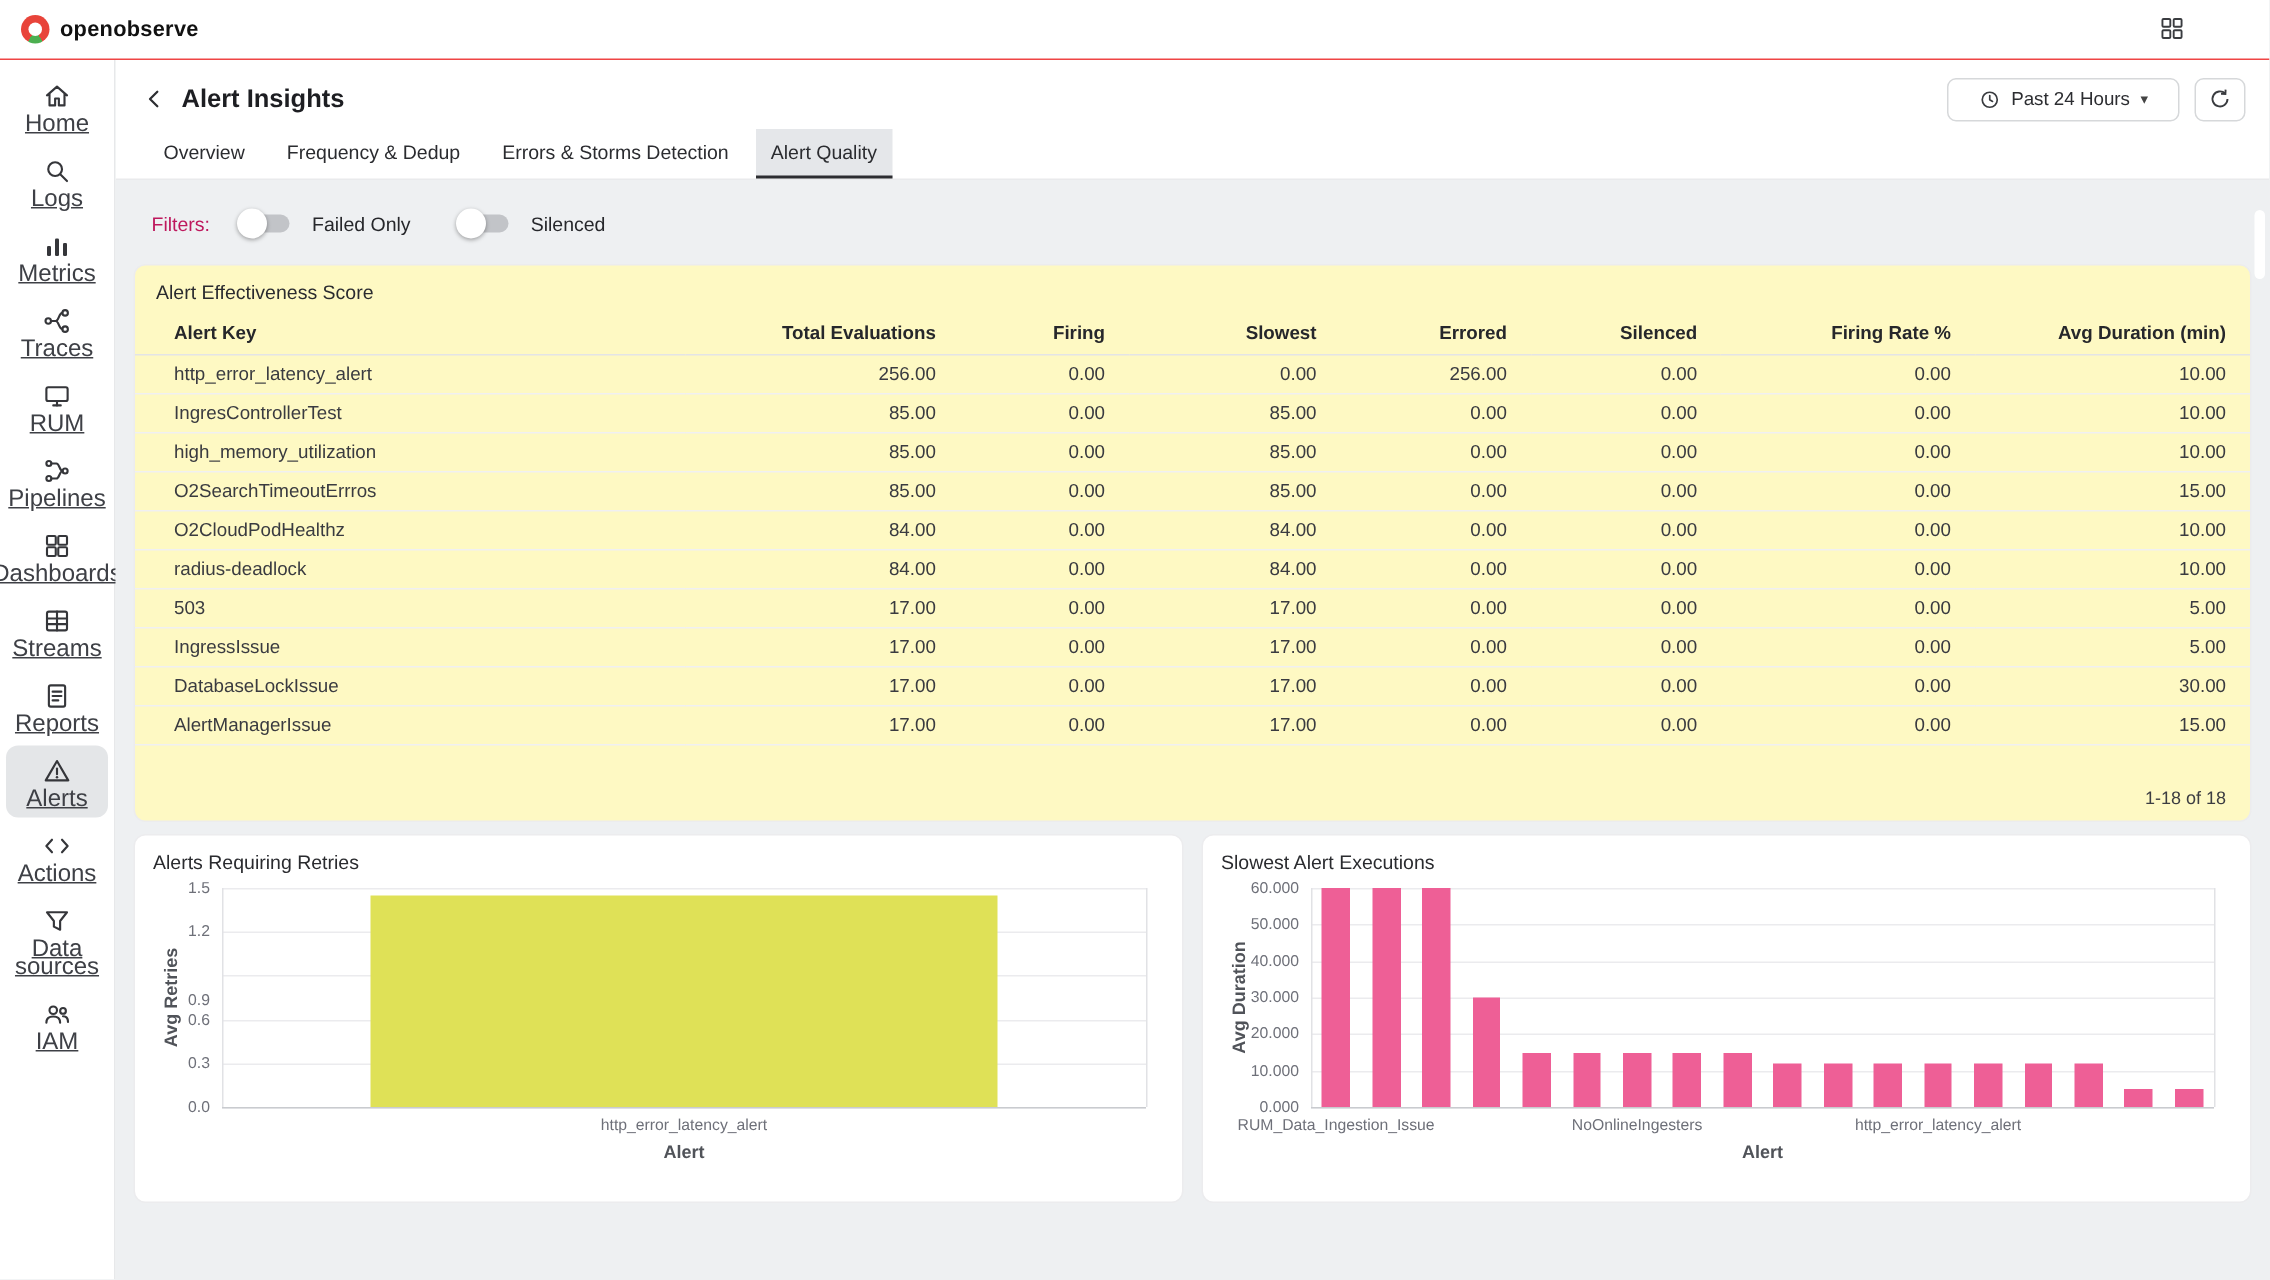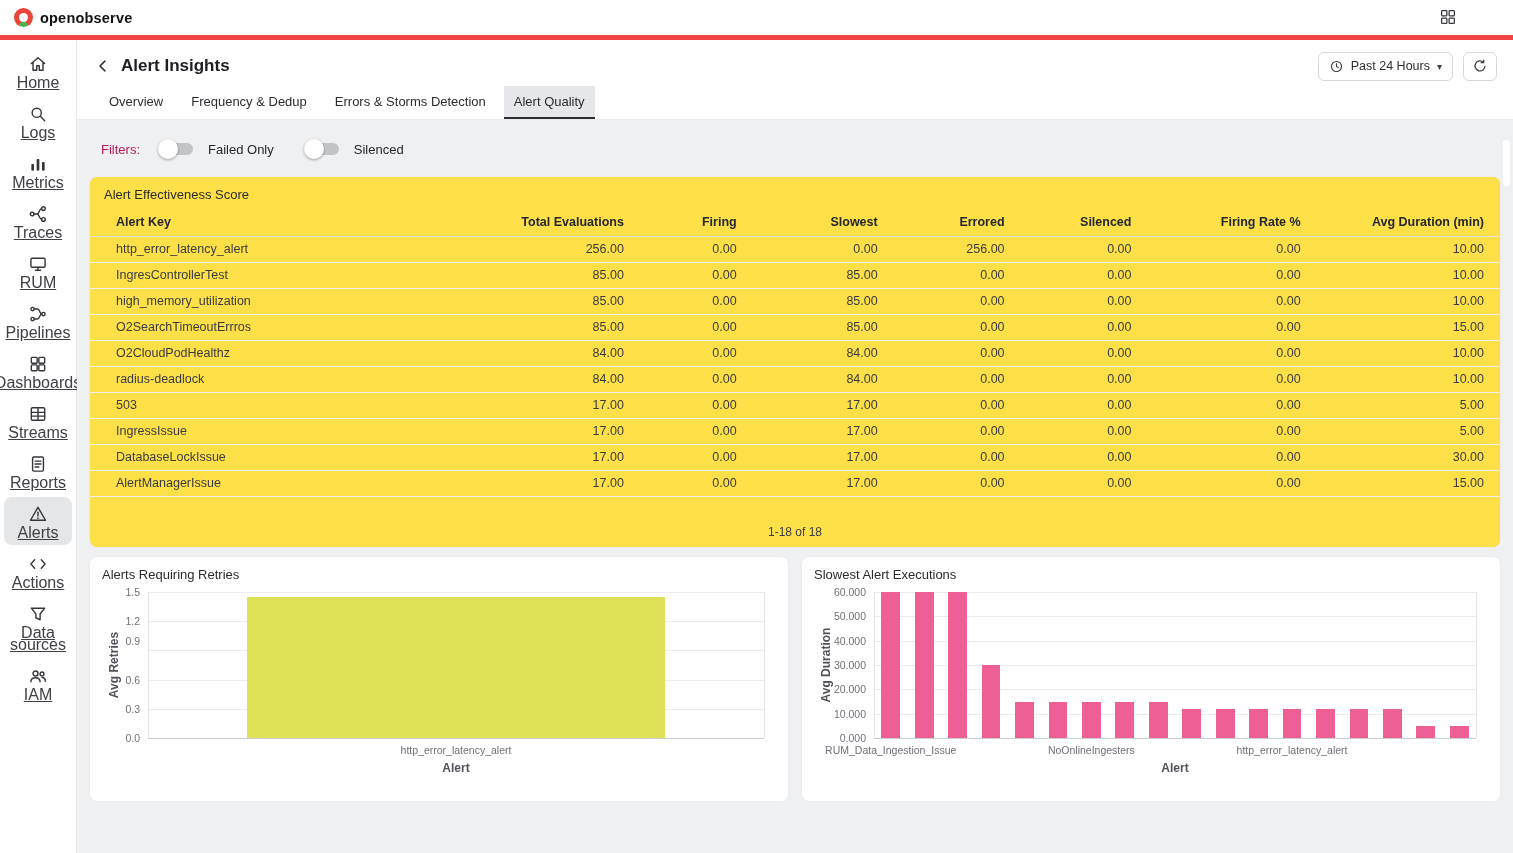--- a/index.html
+++ b/index.html
@@ -1,20 +1,20 @@
 <!DOCTYPE html>
 <html><head>
 <meta charset="utf-8">
 <style>
   * { box-sizing: border-box; margin: 0; padding: 0; }
   html,body { width:1513px; height:853px; overflow:hidden;
     font-family:"Liberation Sans","DejaVu Sans",sans-serif; color:#2e2f33; background:#eef0f2; }
 
   
-  .topbar { height:40px; background:#fff; border-bottom:5px solid #ef4444;
+  .topbar { height:40px; background:#fff; border-bottom:1px solid #ef4444;
     display:flex; align-items:center; padding:0 14px; }
   .logo { display:flex; align-items:center; gap:7px; cursor:pointer; }
   .logo-mark { width:19px; height:19px; border-radius:50%;
     background:conic-gradient(#e8443a 0 150deg,#4caf50 150deg 210deg,#e8443a 210deg 360deg);
     position:relative; }
   .logo-mark::after { content:""; position:absolute; left:5px; top:5px; width:9px; height:9px;
     border-radius:50%; background:#fff; }
   .logo-text { font-weight:bold; font-size:14.5px; color:#111; letter-spacing:.2px; }
   .topbar-right { margin-left:auto; display:flex; gap:16px;flex-direction:column; }
   .tb-icon { width:22px; height:22px; display:flex; align-items:center; justify-content:center;
@@ -40,53 +40,53 @@
 
   .main { flex:1; position:relative; background:#eef0f2; overflow:hidden; }
 
   
   .page-head { background:#fff; border-bottom:1px solid #e9eaec; padding:8px 16px 0 12px; }
   .title-row { display:flex; align-items:center; height:36px; }
   .back-btn { width:28px; height:28px; border-radius:50%; display:flex; align-items:center;
     justify-content:center; cursor:pointer; }
   .page-title { font-size:17px; font-weight:bold; color:#1d1e22; margin-left:4px; }
   .title-actions { margin-left:auto; display:flex; align-items:center; gap:10px; }
-  .time-btn { display:flex; align-items:center; gap:7px; height:29px; padding:0 10px;
+  .time-btn { display:flex; align-items:center; gap:7px; height:29px; padding:0 20px;
     background:#fff; border:1px solid #d6d8da; border-radius:6px; font-size:12.5px; color:#2c2d31;
     cursor:pointer; }
   .refresh-btn { width:34px; height:29px; background:#fff; border:1px solid #d6d8da;
     border-radius:6px; display:flex; align-items:center; justify-content:center; cursor:pointer; }
   .tabs { display:flex; align-items:flex-end; gap:8px; margin-top:2px; padding-left:10px; }
   .tab { font-size:13px; color:#2b2c30; padding:8px 10px 10px; cursor:pointer; white-space:nowrap; }
   .tab.active { background:#e5e7ea; border-bottom:2px solid #2c2d31; padding-bottom:8px; }
 
   
   .page-body { padding:0 12px; }
   .filters { display:flex; align-items:center; gap:12px; margin:16px 0 14px 12px; height:26px; }
   .filters-label { font-size:13px; color:#be185d; margin-right:6px; }
   .toggle { position:relative; width:38px; height:20px; cursor:pointer; flex:none; }
   .toggle .track { position:absolute; left:3px; top:4px; width:32px; height:12px;
     border-radius:7px; background:#c2c4c8; }
   .toggle .knob { position:absolute; left:0; top:0; width:20px; height:20px; border-radius:50%;
     background:#fff; box-shadow:0 1px 3px rgba(0,0,0,.35); }
   .toggle-label { font-size:13px; color:#26272b; margin-right:18px; }
 
   
-  .card { background:#fde047; border-radius:8px; border:1px solid #ececee; }
+  .card { background:#fef9c3; border-radius:8px; border:1px solid #ececee; }
   .table-card { margin-bottom:8px; }
   .card-title { font-size:13px; color:#2a2b2f; padding:10px 14px 6px; }
   .table-clip { height:311px; overflow:hidden; }
   table { width:100%; border-collapse:collapse; table-layout:fixed; }
   th { font-size:12.5px; font-weight:bold; color:#26272b; text-align:right;
     padding:7px 16px; border-bottom:1px solid #e3e4e6; white-space:nowrap; overflow:hidden; }
   th.col-key { text-align:left; padding-left:26px; }
   td { font-size:12.5px; color:#3a3b40; text-align:right; padding:5px 16px;
     border-bottom:1px solid #f0f0f2; line-height:15px; white-space:nowrap; overflow:hidden; }
   td.col-key { text-align:left; padding-left:26px; }
-  .pagination { text-align:center; font-size:12px; color:#3c3d42; padding:6px 16px 8px; }
+  .pagination { text-align:right; font-size:12px; color:#3c3d42; padding:6px 16px 8px; }
 
   
   .charts-row { display:flex; gap:12px; }
   .chart-card { flex:1; background:#fff; border-radius:8px; border:1px solid #ececee;
     padding:10px 12px; height:246px; }
   .chart-title { font-size:13px; color:#2a2b2f; margin-bottom:4px; }
   .chart-body { position:relative; height:200px; }
   .gridline { position:absolute; height:1px; background:#ebebee; }
   .axis-h { position:absolute; height:1px; background:#c9cbcf; }
   .axis-v { position:absolute; width:1px; background:#e1e2e5; }
@@ -439,21 +439,21 @@
         <div class="chart-card">
           <div class="chart-title">Alerts Requiring Retries</div>
           <div class="chart-body">
               <div class="gridline" style="left: 46px; top: 152px; width: 616px;"></div>
               <div class="ytick" style="left: 0px; top: 145px; width: 38px;">0.0</div>
               <div class="gridline" style="left: 46px; top: 122.8px; width: 616px;"></div>
               <div class="ytick" style="left: 0px; top: 115.8px; width: 38px;">0.3</div>
               <div class="gridline" style="left: 46px; top: 93.6px; width: 616px;"></div>
               <div class="ytick" style="left: 0px; top: 86.6px; width: 38px;">0.6</div>
               <div class="gridline" style="left: 46px; top: 64.4px; width: 616px;"></div>
-              <div class="ytick" style="left: 0px; top: 48px; width: 38px;">0.9</div>
+              <div class="ytick" style="left: 0px; top: 74px; width: 38px;">0.9</div>
               <div class="gridline" style="left: 46px; top: 35.2px; width: 616px;"></div>
               <div class="ytick" style="left: 0px; top: 28.2px; width: 38px;">1.2</div>
               <div class="gridline" style="left: 46px; top: 6px; width: 616px;"></div>
               <div class="ytick" style="left: 0px; top: -1px; width: 38px;">1.5</div>
               <div class="axis-v" style="left: 46px; top: 6px; height: 146px;"></div>
               <div class="axis-v" style="left: 662px; top: 6px; height: 146px;"></div>
               <div class="axis-h" style="left: 46px; top: 152px; width: 616px;"></div>
               <div class="bar" style="left: 144.56px; top: 10.8667px; width: 418.88px; height: 141.133px; background: rgb(223, 225, 87);"></div>
               <div class="xtick" style="left: 264px; top: 158px; width: 180px;">http_error_latency_alert</div>
               <div class="axis-title y" style="left: 12px; top: 79px;">Avg Retries</div>

